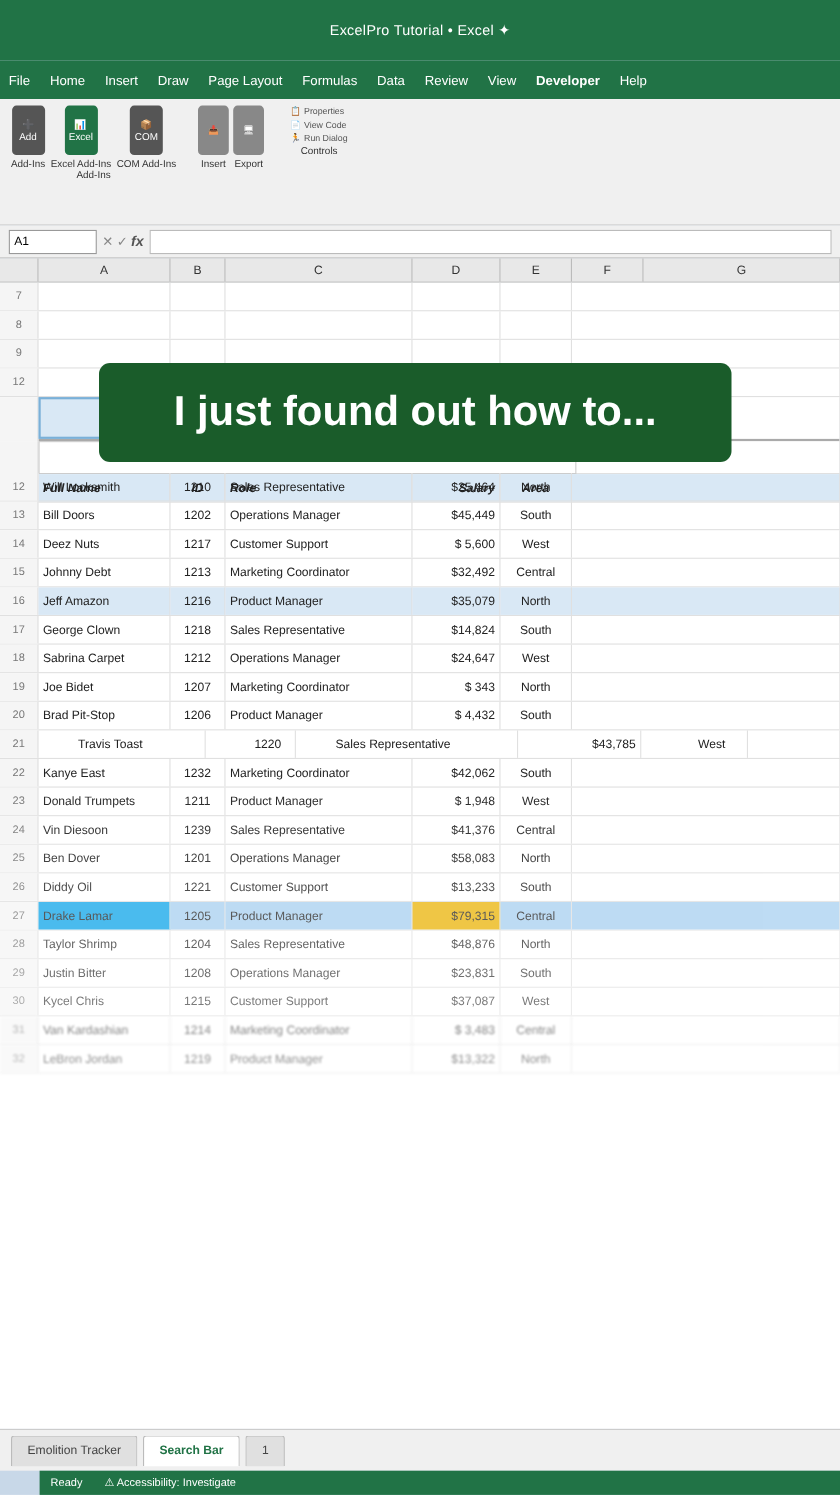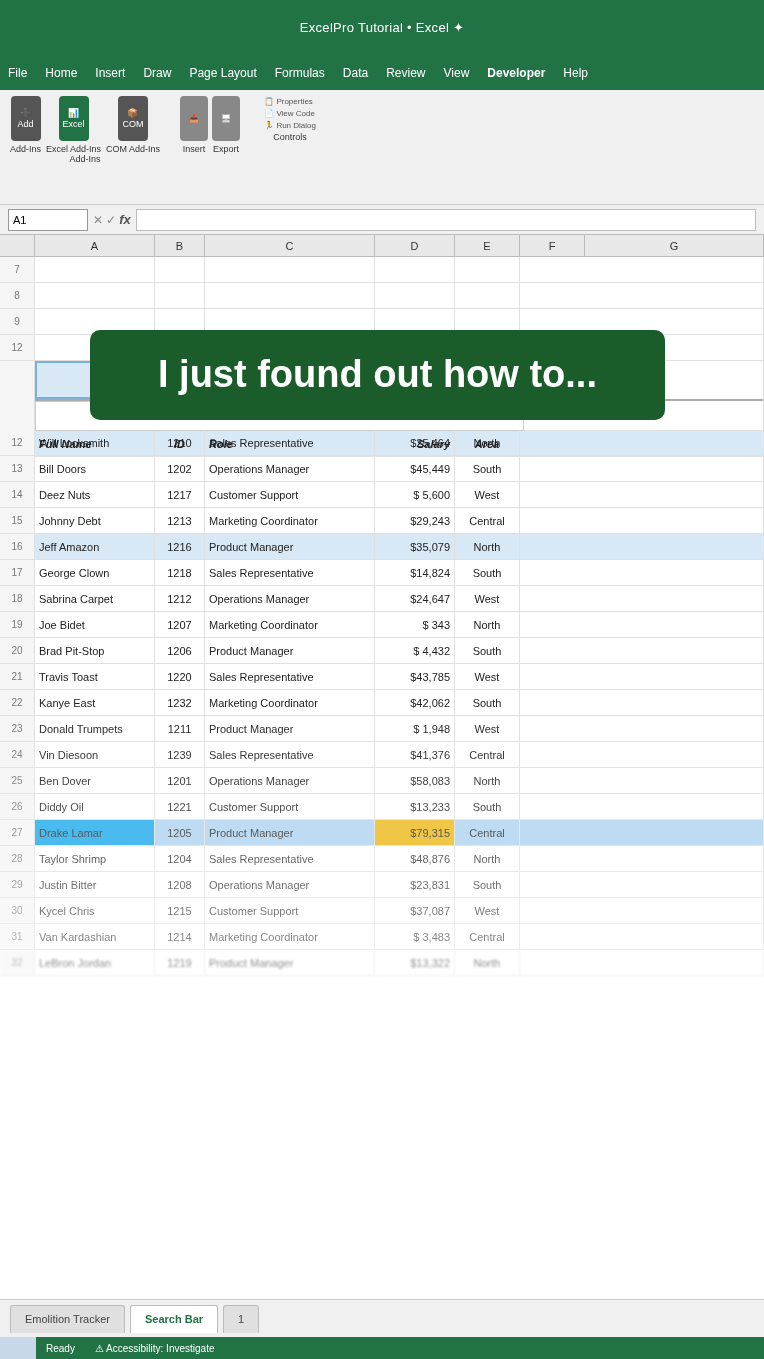--- a/index.html
+++ b/index.html
@@ -487,21 +487,21 @@
       <div class="cell cell-role" style="">Customer Support</div>
       <div class="cell cell-salary" style="">$ 5,600</div>
       <div class="cell cell-area" style="">West</div>
       <div class="cell" style="flex:1;"></div>
     </div>
     <div class="sheet-row" style="height: 26px;">
       <div class="row-num">15</div>
       <div class="cell cell-name" style="">Johnny Debt</div>
       <div class="cell cell-id" style="">1213</div>
       <div class="cell cell-role" style="">Marketing Coordinator</div>
-      <div class="cell cell-salary" style="">$29,243</div>
+      <div class="cell cell-salary" style="">$32,492</div>
       <div class="cell cell-area" style="">Central</div>
       <div class="cell" style="flex:1;"></div>
     </div>
     <div class="sheet-row" style="height: 26px;">
       <div class="row-num">16</div>
       <div class="cell cell-name" style="background:#d9e8f5;">Jeff Amazon</div>
       <div class="cell cell-id" style="background:#d9e8f5;">1216</div>
       <div class="cell cell-role" style="background:#d9e8f5;">Product Manager</div>
       <div class="cell cell-salary" style="background:#d9e8f5;">$35,079</div>
       <div class="cell cell-area" style="background:#d9e8f5;">North</div>
@@ -536,21 +536,21 @@
     </div>
     <div class="sheet-row" style="height: 26px;">
       <div class="row-num">20</div>
       <div class="cell cell-name" style="">Brad Pit-Stop</div>
       <div class="cell cell-id" style="">1206</div>
       <div class="cell cell-role" style="">Product Manager</div>
       <div class="cell cell-salary" style="">$ 4,432</div>
       <div class="cell cell-area" style="">South</div>
       <div class="cell" style="flex:1;"></div>
     </div>
-    <div class="sheet-row" style="height: 26px;">
+    <div class="sheet-row" style="height: 26px; gap: 32px;">
       <div class="row-num">21</div>
       <div class="cell cell-name" style="">Travis Toast</div>
       <div class="cell cell-id" style="">1220</div>
       <div class="cell cell-role" style="">Sales Representative</div>
       <div class="cell cell-salary" style="">$43,785</div>
       <div class="cell cell-area" style="">West</div>
       <div class="cell" style="flex:1;"></div>
     </div>
     <div class="sheet-row" style="height: 26px;">
       <div class="row-num">22</div>

